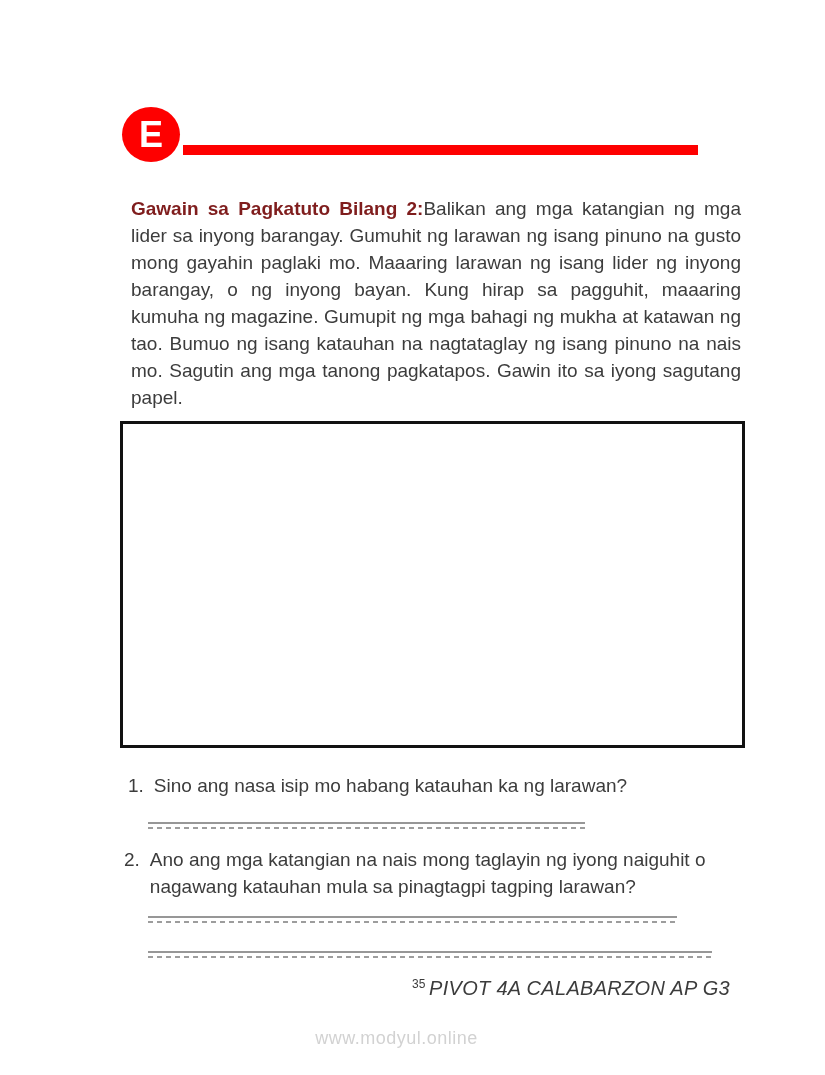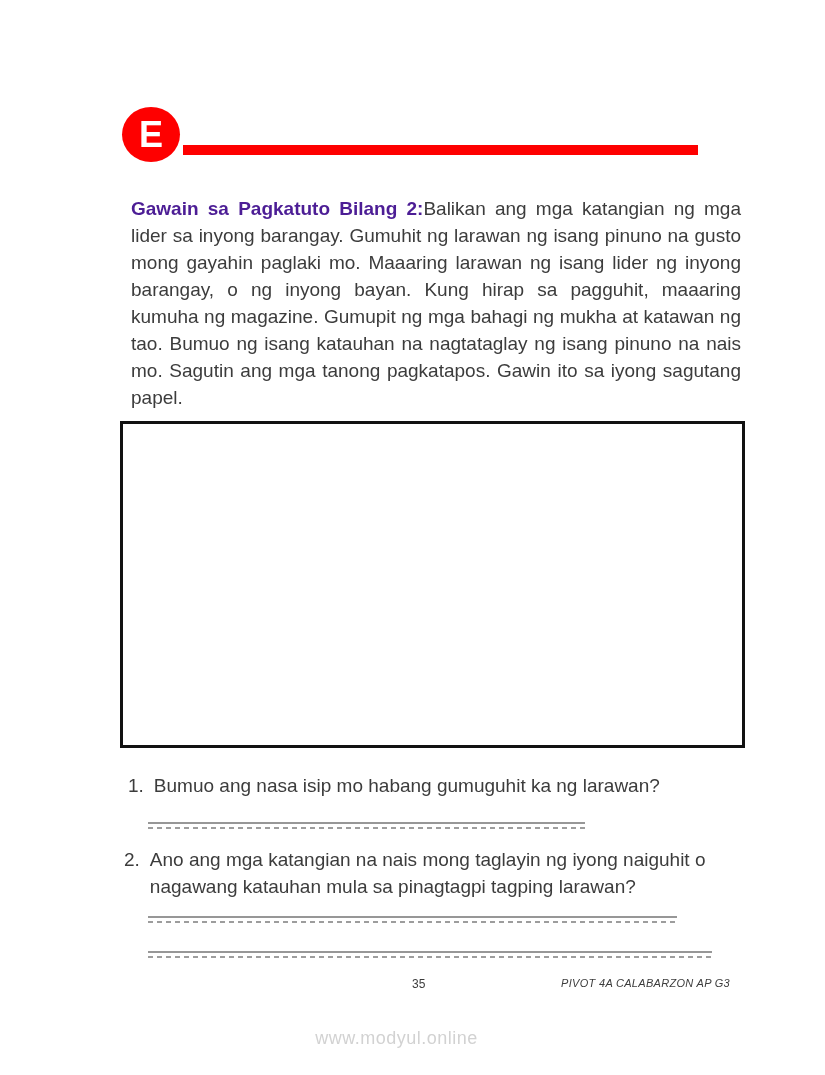--- a/index.html
+++ b/index.html
@@ -48,21 +48,21 @@
     left: 131px;
     top: 176px;
     width: 610px;
     font-size: 19px;
     line-height: 27px;
     text-align: justify;
     color: #3c3c3c;
   }
   .activity-paragraph .lead {
     font-weight: bold;
-    color: #4c1d95;
+    color: #7f1d1d;
   }
 
   
   .drawing-box {
     position: absolute;
     left: 120px;
     top: 421px;
     width: 625px;
     height: 327px;
     border: 3px solid #111111;
@@ -105,21 +105,21 @@
     position: absolute;
     left: 412px;
     top: 977px;
     font-size: 12px;
     color: #3c3c3c;
   }
   .source-label {
     position: absolute;
     right: 95px;
     top: 977px;
-    font-size: 11px;
+    font-size: 20px;
     font-style: italic;
     color: #3c3c3c;
     letter-spacing: 0.3px;
     margin-left: 12px;
   }
   .watermark {
     position: absolute;
     left: 8px;
     right: 40px;
     top: 1028px;
@@ -138,21 +138,21 @@
     <span>E</span>
   </div>
   <div class="section-rule"></div>
 
   <p class="activity-paragraph"><span class="lead">Gawain sa Pagkatuto Bilang 2:</span><span>Balikan ang mga katangian ng mga lider sa inyong barangay. Gumuhit ng larawan ng isang pinuno na gusto mong gayahin paglaki mo. Maaaring larawan ng isang lider ng inyong barangay, o ng inyong bayan. Kung hirap sa pagguhit, maaaring kumuha ng magazine. Gumupit ng mga bahagi ng mukha at katawan ng tao. Bumuo ng isang katauhan na nagtataglay ng isang pinuno na nais mo. Sagutin ang mga tanong pagkatapos. Gawin ito sa iyong sagutang papel.</span></p>
 
   <div class="drawing-box"></div>
 
   <div class="question question-1">
     <span class="q-num">1.</span>
-    <span class="q-text">Bumuo ang nasa isip mo habang gumuguhit ka ng larawan?</span>
+    <span class="q-text">Sino ang nasa isip mo habang katauhan ka ng larawan?</span>
   </div>
   <div class="answer-line answer-line-1"></div>
 
   <div class="question question-2">
     <span class="q-num">2.</span>
     <span class="q-text">Ano ang mga katangian na nais mong taglayin ng iyong naiguhit o nagawang katauhan mula sa pinagtagpi tagping larawan?</span>
   </div>
   <div class="answer-line answer-line-2"></div>
   <div class="answer-line answer-line-3"></div>
 

